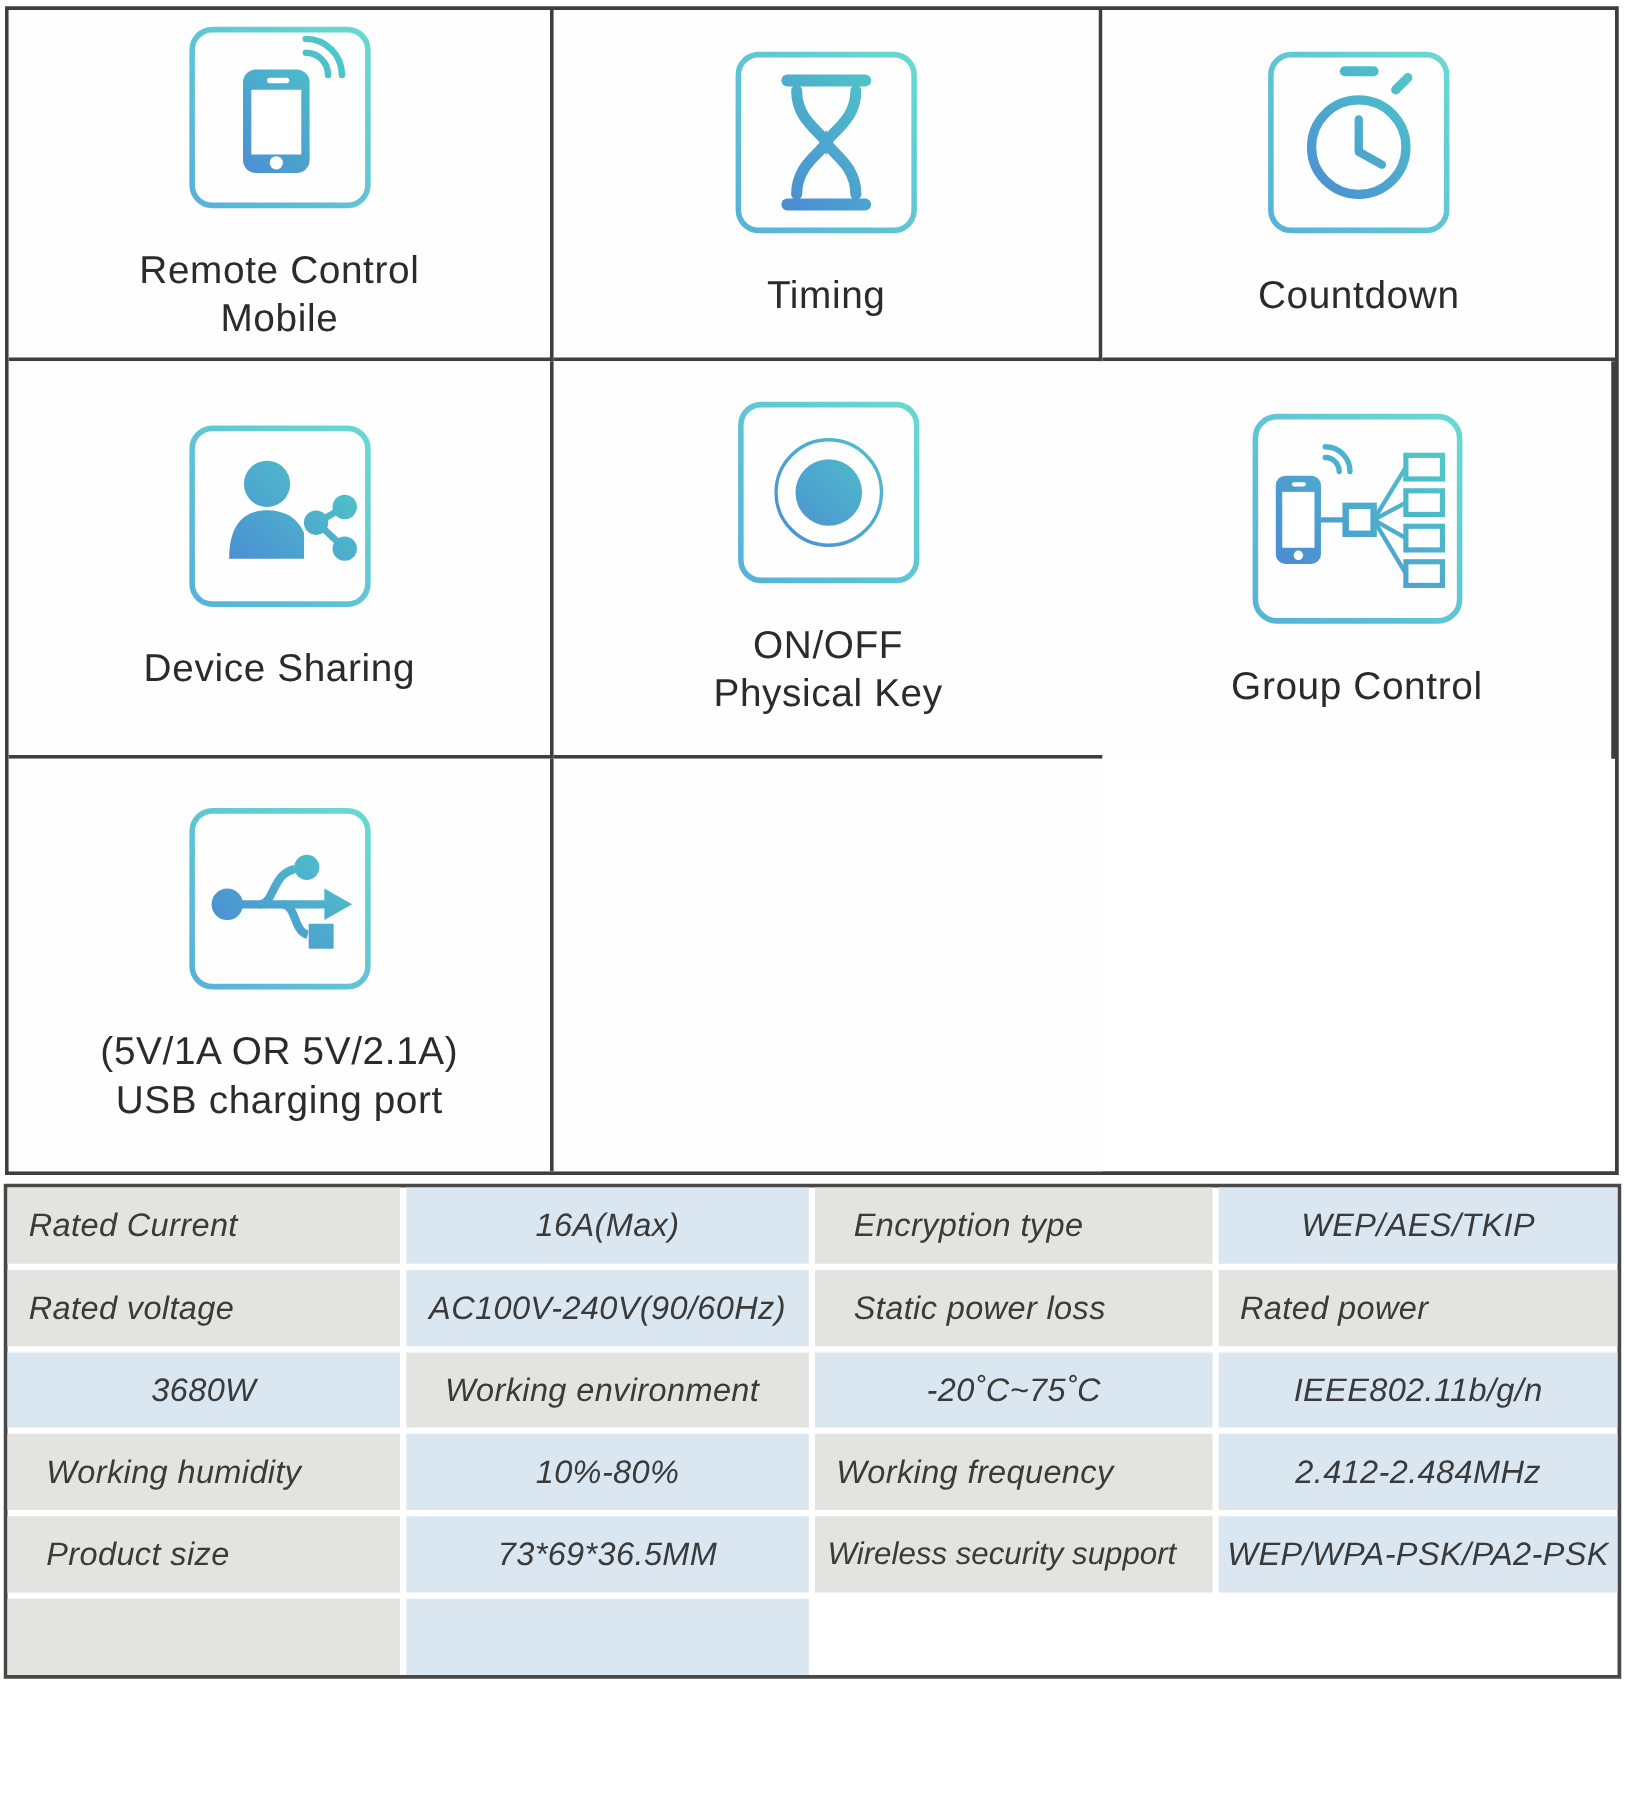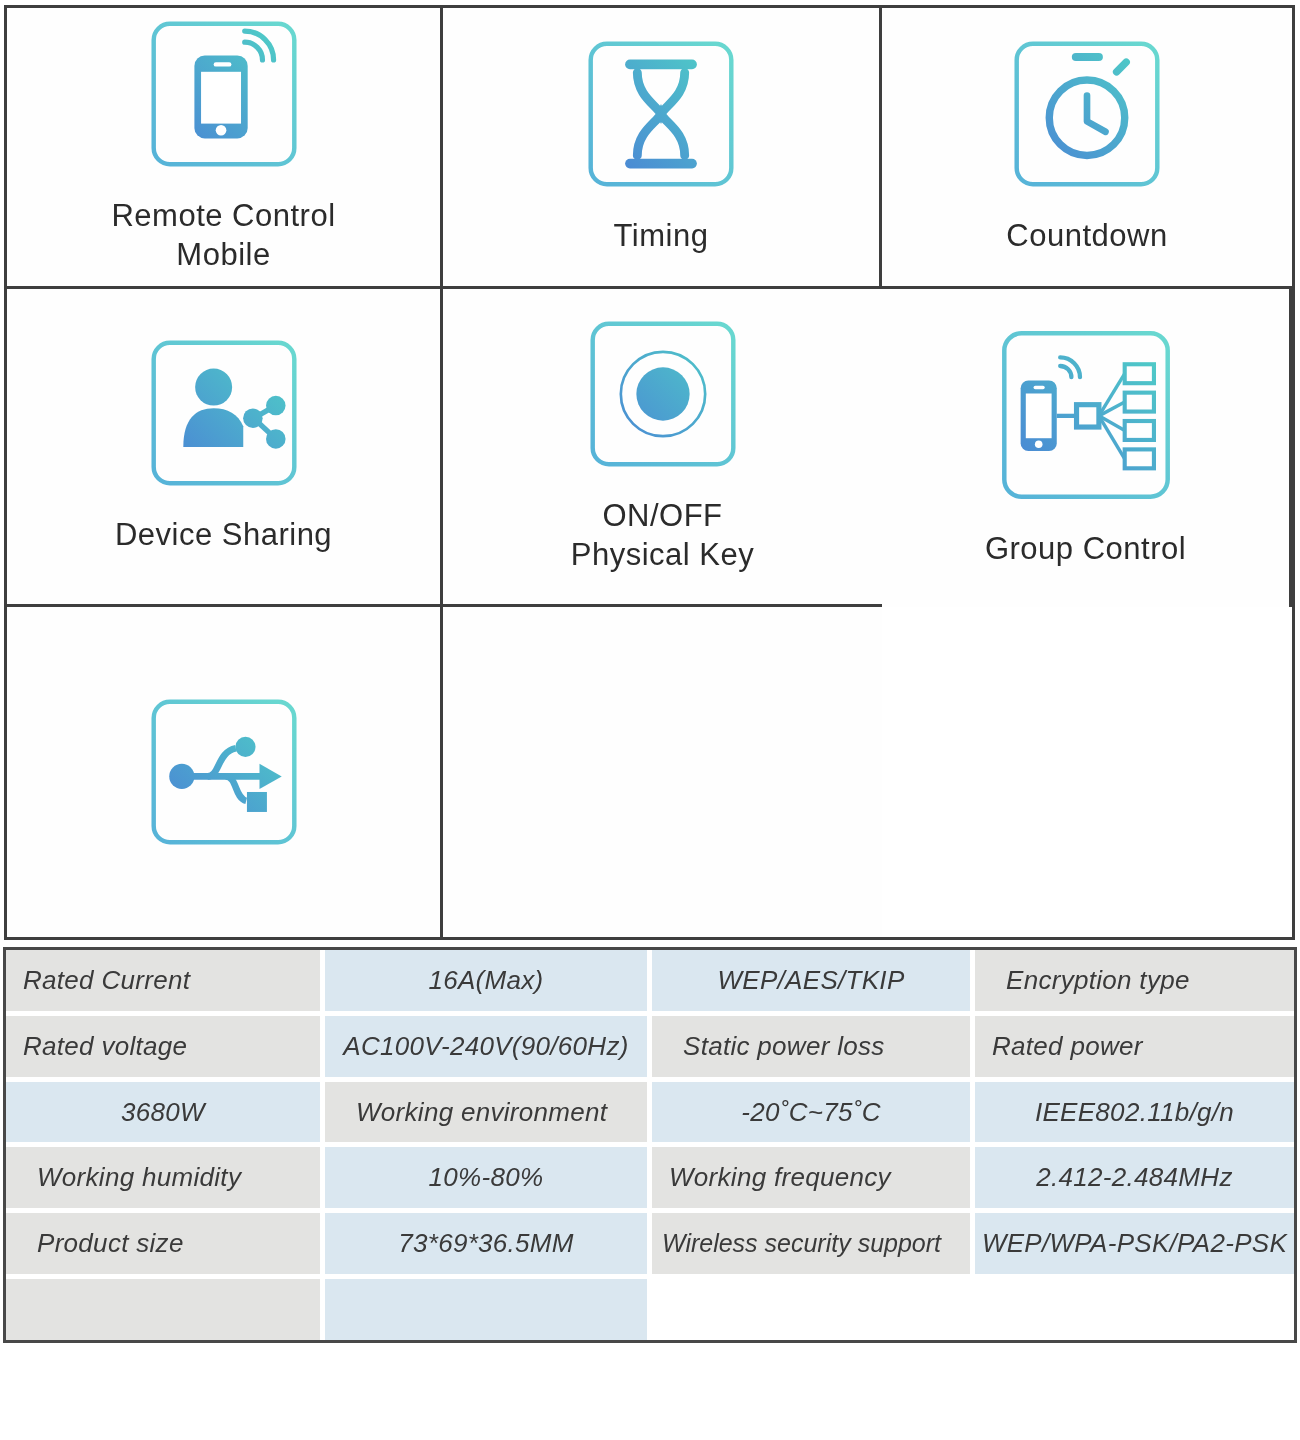--- a/index.html
+++ b/index.html
@@ -180,31 +180,35 @@
         <rect x="2.5" y="2.5" width="95" height="95" rx="11" fill="none" stroke="url(#gBox)" stroke-width="3"></rect>
         <line x1="25" y1="53" x2="76" y2="53" stroke="url(#gBT)" stroke-width="4.5"></line>
         <circle cx="21.5" cy="53" r="8.5" fill="url(#gBT)"></circle>
         <path d="M74 44.5 L89 53 L74 61.5 Z" fill="url(#gBT)"></path>
         <path d="M39 53 C47 53 45.5 36.5 58 34" fill="none" stroke="url(#gBT)" stroke-width="4.5"></path>
         <circle cx="64.5" cy="33" r="6.8" fill="url(#gBT)"></circle>
         <path d="M51 53 C59 53 57 67.5 65 69.5" fill="none" stroke="url(#gBT)" stroke-width="4.5"></path>
         <rect x="65.5" y="63.5" width="13.5" height="13.5" fill="url(#gBT)"></rect>
       </svg>
     </div>
+    <div class="feature-label">
+      <span>(5V/1A OR 5V/2.1A)</span>
+      <span>USB charging port</span>
+    </div>
   </div>
 
   <div class="feature-card"></div>
 </div>
 
 <div class="spec-table">
 
   <div class="cell label">Rated Current</div>
   <div class="cell value">16A(Max)</div>
+  <div class="cell label r">Encryption type</div>
   <div class="cell value">WEP/AES/TKIP</div>
-  <div class="cell label r">Encryption type</div>
 
   <div class="cell label">Rated voltage</div>
   <div class="cell value">AC100V-240V(90/60Hz)</div>
   <div class="cell label r">Static power loss</div>
 
   <div class="cell label">Rated power</div>
   <div class="cell value">3680W</div>
   <div class="cell label r">Working environment</div>
   <div class="cell value">-20˚C~75˚C</div>
 

